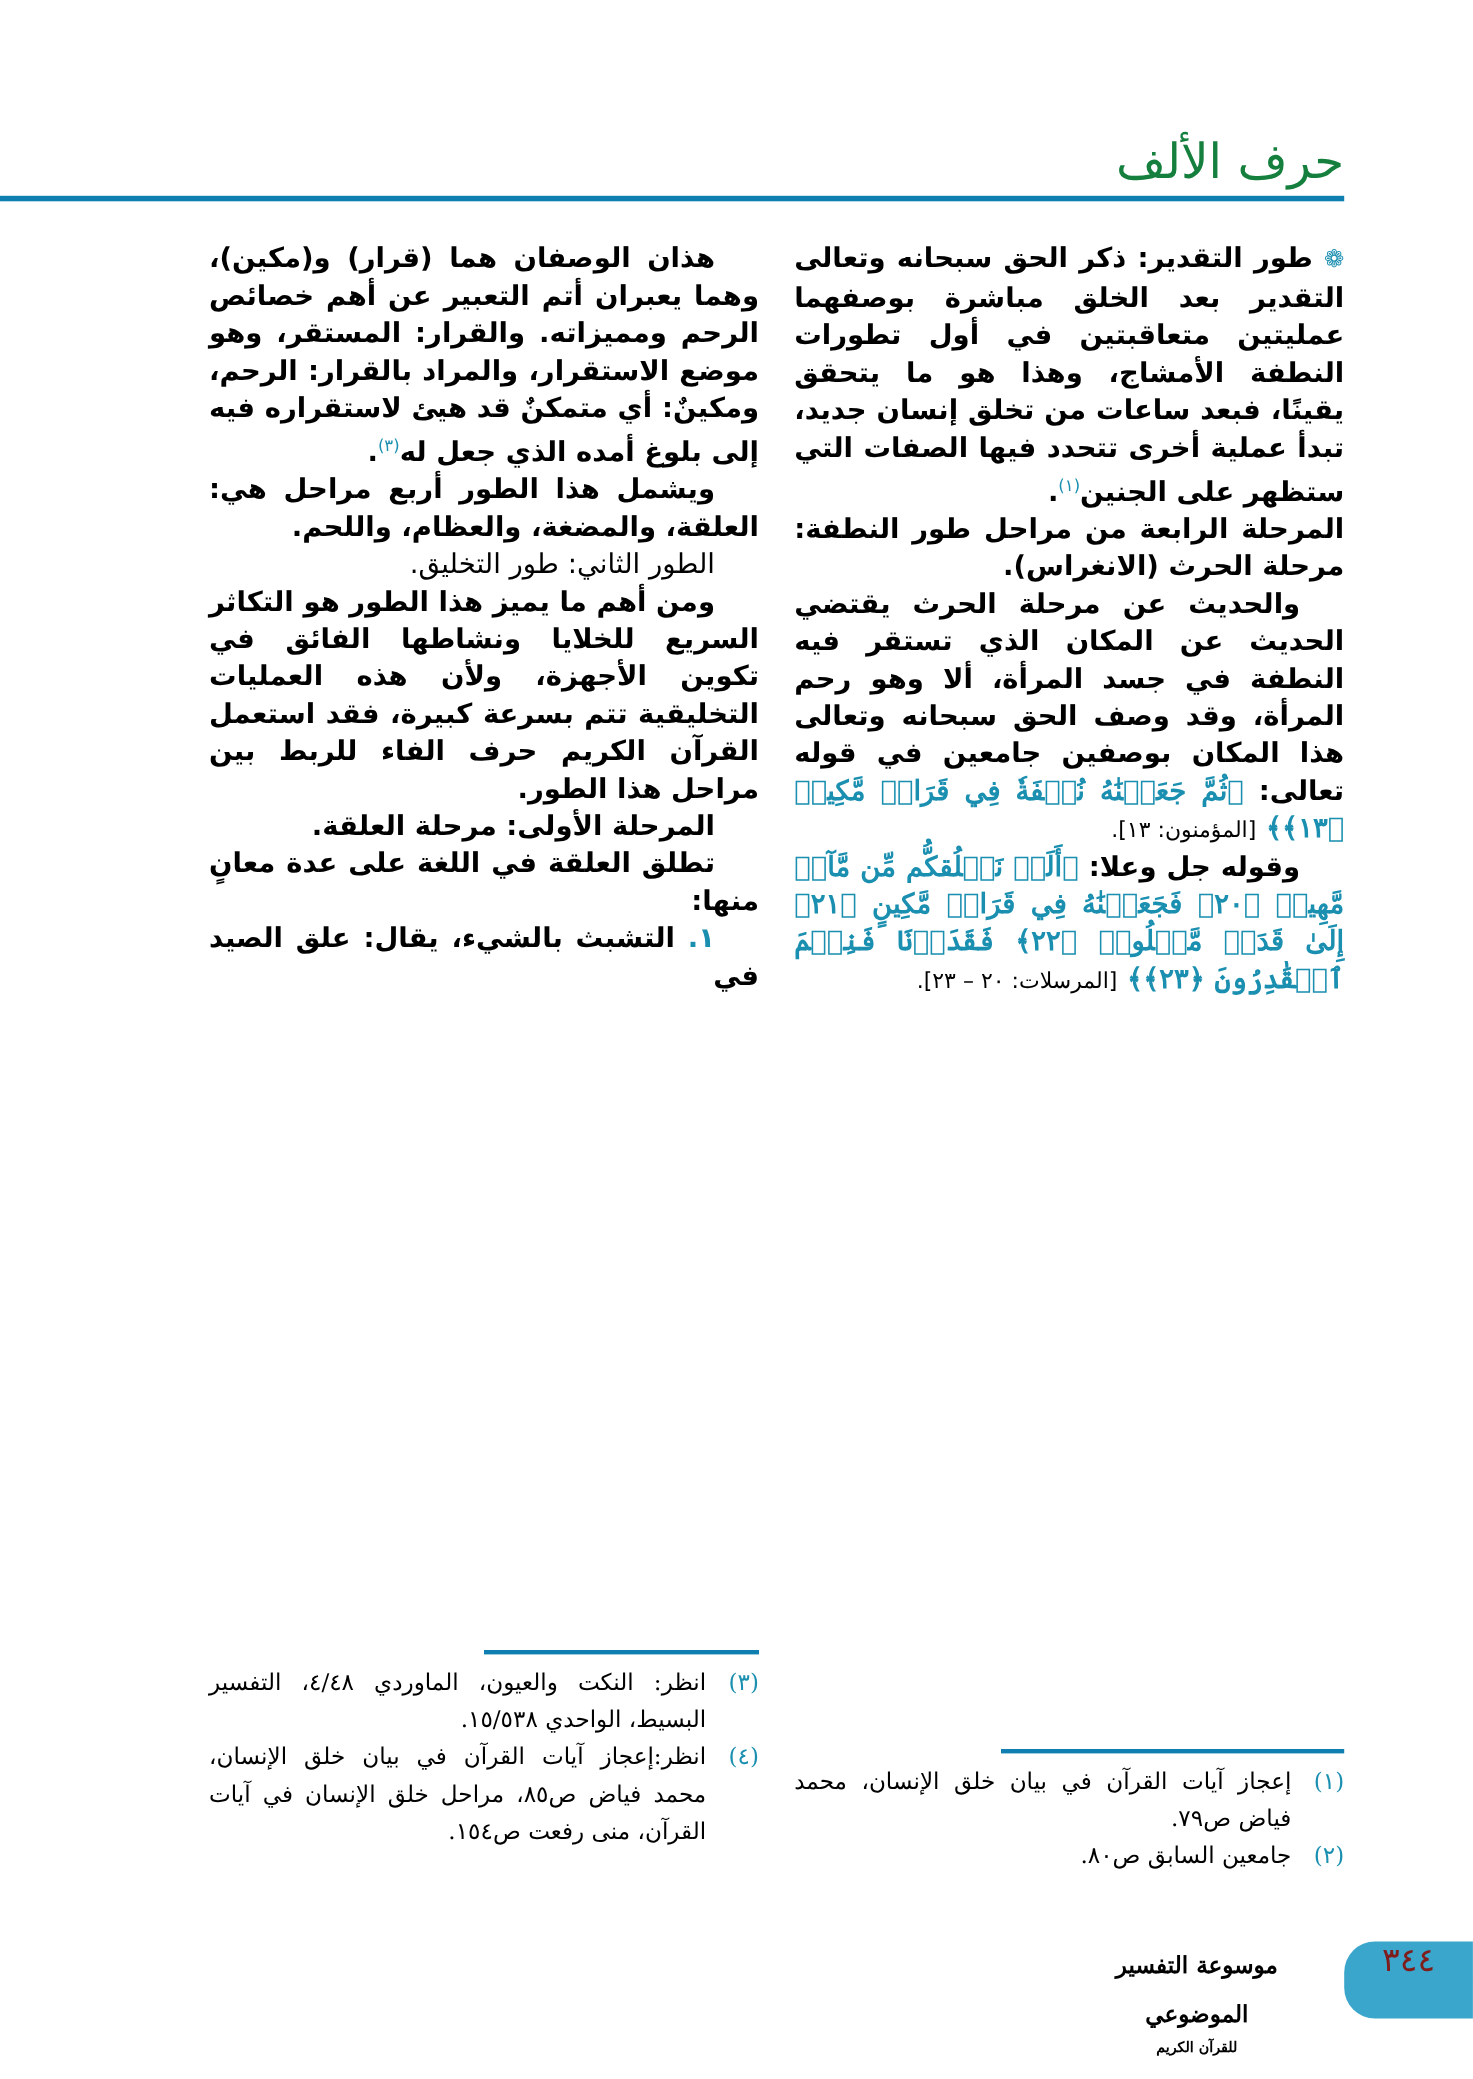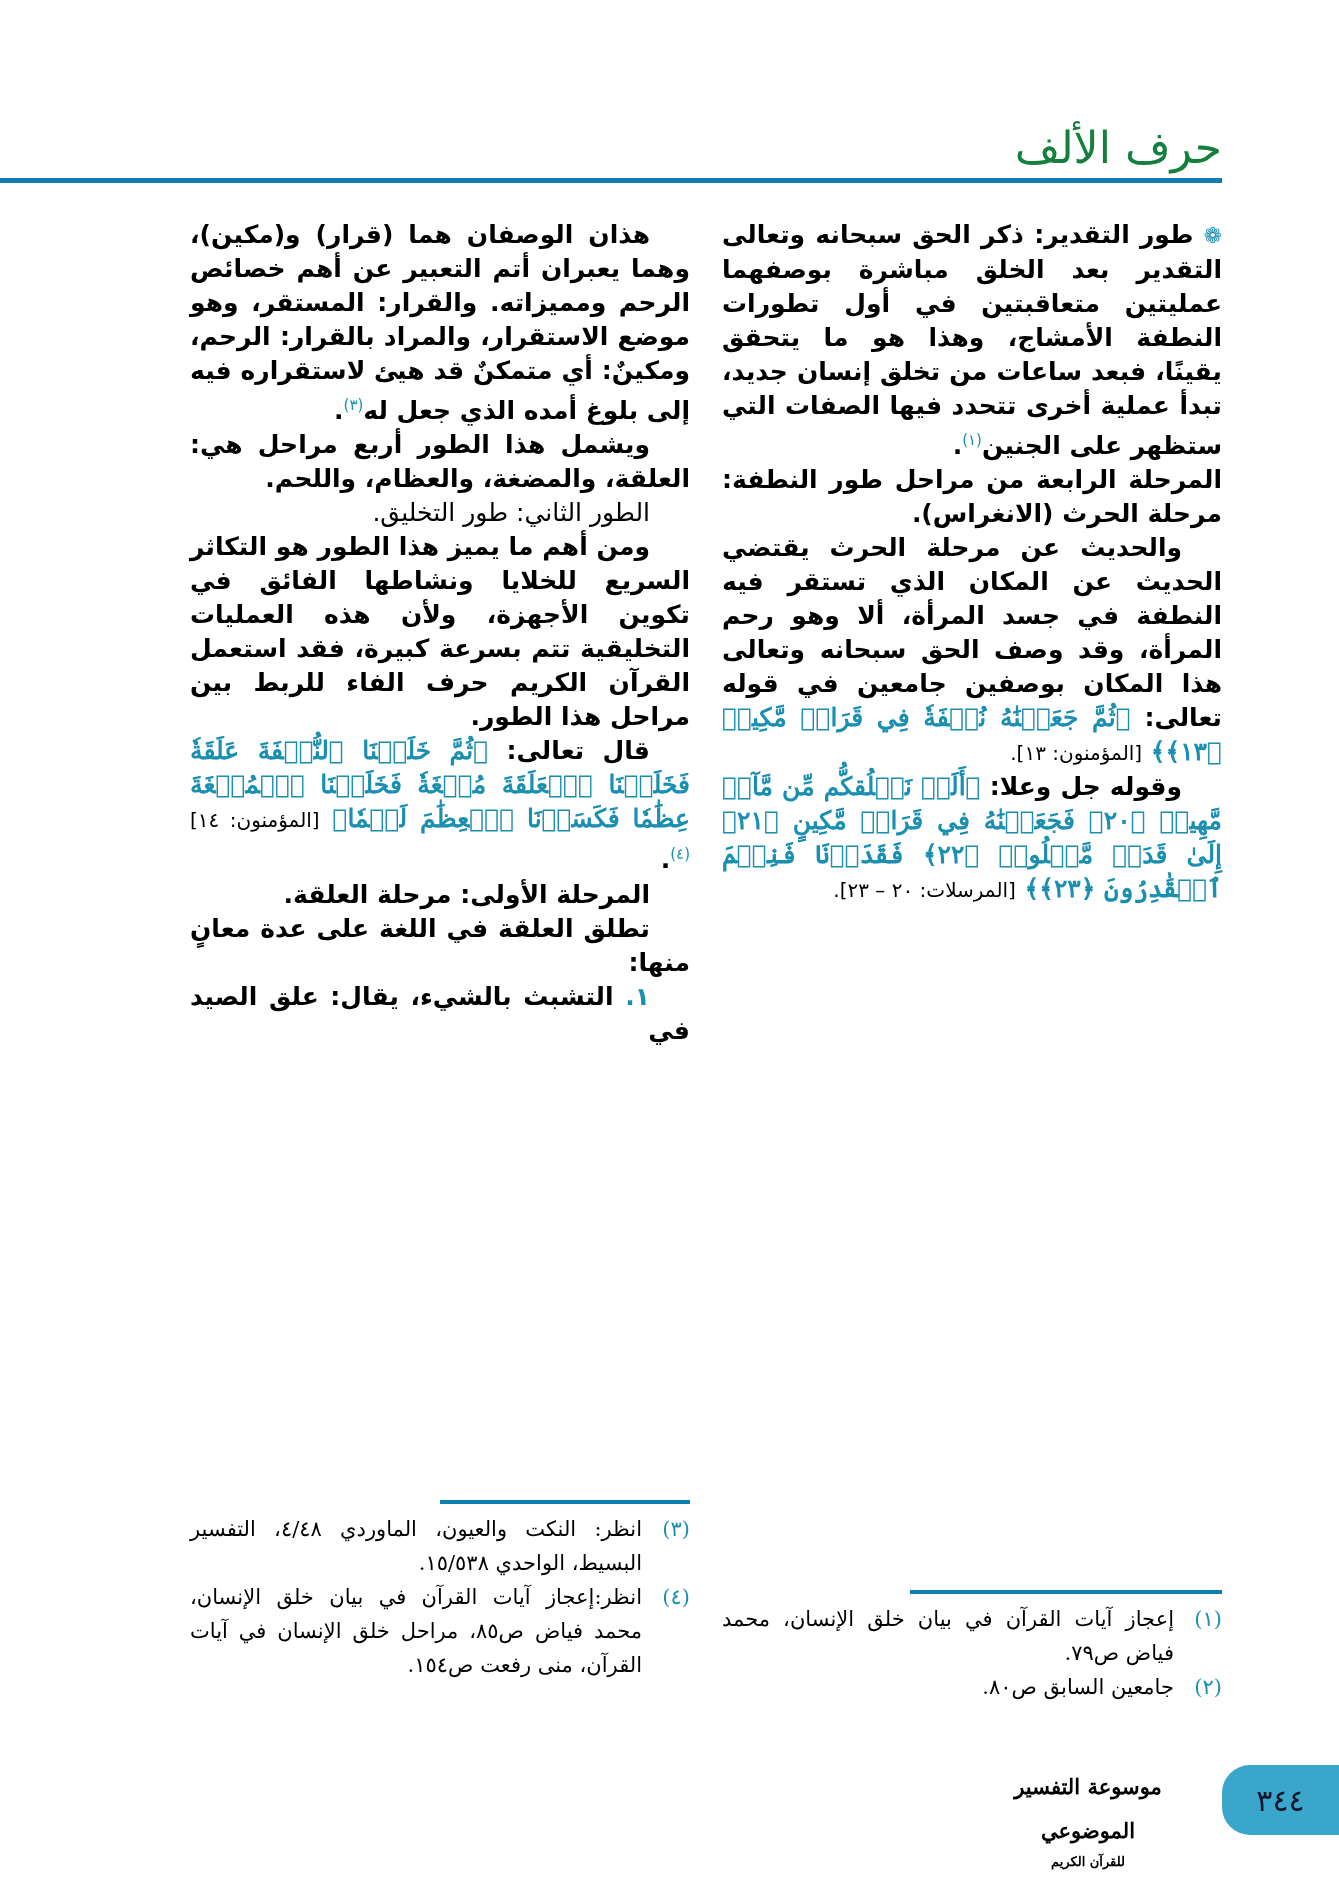--- a/index.html
+++ b/index.html
@@ -22,21 +22,21 @@
   .fn-rule { position:absolute; height:4px; background:#0e7fb0; }
   #fn-rule-right { left:910px; width:312px; top:1590px; }
   #fn-rule-left { left:440px; width:250px; top:1500px; }
   .fn-block { position:absolute; direction:rtl; font-family:"DejaVu Serif", serif; font-size:21px; line-height:34px; text-align:justify; }
   #fn-right { left:722px; width:500px; top:1602px; }
   #fn-left { left:190px; width:500px; top:1512px; }
   .fn-item { display:flex; flex-direction:row; gap:10px; }
   .fn-num { color:#1b8fb0; min-width:38px; }
   .fn-text { flex:1; }
   #page-tab { left:1222px; top:1765px; width:117px; height:70px; background:#3aa6cc; border-radius:28px 0 0 28px;
-              color:#0f172a; font-size:30px; display:flex; align-items:center; justify-content:center; direction:rtl; }
+              color:#7f1d1d; font-size:30px; display:flex; align-items:flex-start; justify-content:center; direction:rtl; }
   #series-logo { left:1008px; top:1765px; width:160px; height:75px; text-align:center; direction:rtl; color:#000000;
                  font-family:"DejaVu Serif", serif; font-weight:bold; }
   #series-logo .l1 { font-size:21px; line-height:44px; display:block; letter-spacing:-1px; }
   #series-logo .l2 { font-size:13px; line-height:18px; display:block; }
 </style>
 </head>
 <body>
 
 <div class="abs" id="header-title">حرف الألف</div>
 <div class="abs" id="header-rule"></div>
@@ -59,25 +59,20 @@
   </p>
 </div>
 
 <div class="col" id="col-left">
   <p class="p indent">
     <span>هذان الوصفان هما (قرار) و(مكين)، وهما يعبران أتم التعبير عن أهم خصائص الرحم ومميزاته. والقرار: المستقر، وهو موضع الاستقرار، والمراد بالقرار: الرحم، ومكينٌ: أي متمكنٌ قد هيئ لاستقراره فيه إلى بلوغ أمده الذي جعل له</span><span class="fnref">(٣)</span><span>.</span>
   </p>
   <p class="p indent">ويشمل هذا الطور أربع مراحل هي: العلقة، والمضغة، والعظام، واللحم.</p>
   <p class="p indent" style="font-weight:normal">الطور الثاني: طور التخليق.</p>
   <p class="p indent">ومن أهم ما يميز هذا الطور هو التكاثر السريع للخلايا ونشاطها الفائق في تكوين الأجهزة، ولأن هذه العمليات التخليقية تتم بسرعة كبيرة، فقد استعمل القرآن الكريم حرف الفاء للربط بين مراحل هذا الطور.</p>
-  <p class="p indent">
-    <span>قال تعالى:</span>
-    <span class="verse">﴿ثُمَّ خَلَقۡنَا ٱلنُّطۡفَةَ عَلَقَةٗ فَخَلَقۡنَا ٱلۡعَلَقَةَ مُضۡغَةٗ فَخَلَقۡنَا ٱلۡمُضۡغَةَ عِظَٰمٗا فَكَسَوۡنَا ٱلۡعِظَٰمَ لَحۡمٗا﴾</span>
-    <span class="ref">[المؤمنون: ١٤]</span><span class="fnref">(٤)</span><span>.</span>
-  </p>
   <p class="p indent">المرحلة الأولى: مرحلة العلقة.</p>
   <p class="p indent">تطلق العلقة في اللغة على عدة معانٍ منها:</p>
   <p class="p indent">
     <span class="num-blue">١.</span>
     <span>التشبث بالشيء، يقال: علق الصيد في</span>
   </p>
 </div>
 
 <div class="fn-rule" id="fn-rule-right"></div>
 <div class="fn-block" id="fn-right">

